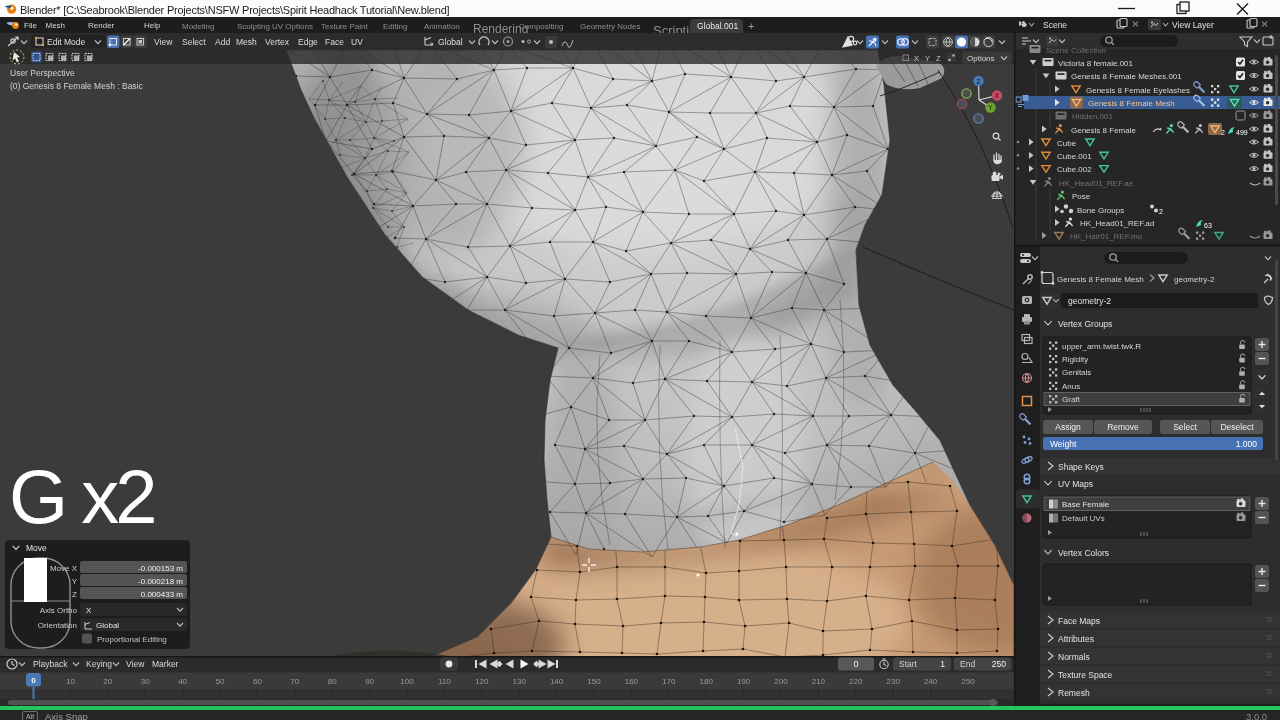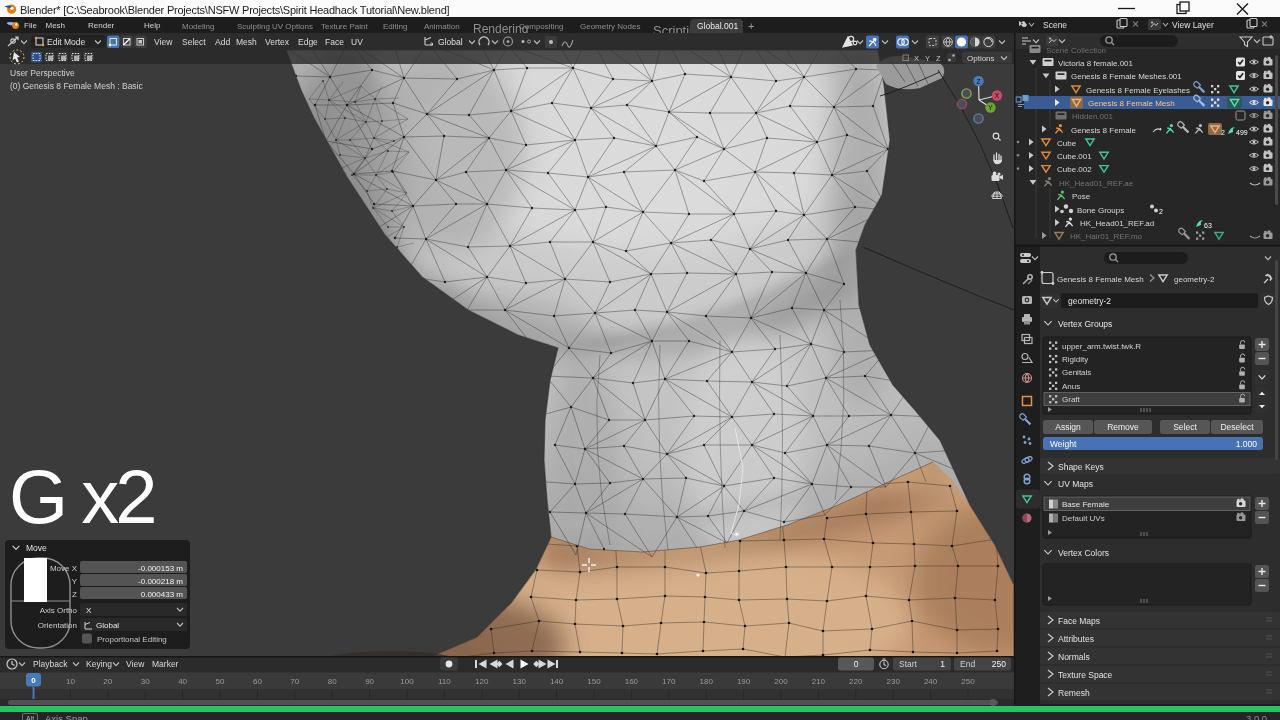--- a/index.html
+++ b/index.html
@@ -1176,16 +1176,16 @@
     <path d="M930.6,689.5 V699" stroke="#282828" stroke-width="1"></path>
     <path d="M968.0,689.5 V699" stroke="#282828" stroke-width="1"></path>
     <rect x="26" y="673" width="15" height="13.5" rx="3" fill="#4a7ab5"></rect>
     <text x="33.5" y="682.5" font-family="Liberation Sans, sans-serif" font-size="8" fill="#ffffff" text-anchor="middle" font-weight="bold">0</text>
     <rect x="32.5" y="686.5" width="2" height="12.5" fill="#4a7ab5"></rect>
     <rect x="0" y="699" width="1014" height="7" fill="#2a2a2a"></rect>
     <rect x="8" y="700" width="990" height="5" rx="2.5" fill="#515151"></rect>
     <circle cx="993" cy="702.5" r="3.4" fill="#5a5a5a"></circle>
   </svg>
 
-<div style="position:absolute;left:0;top:706px;width:1280px;height:14px;background:#252525;border-top:6px solid #22c55e">
+<div style="position:absolute;left:0;top:706px;width:1280px;height:14px;background:#252525;border-top:4px solid #22c55e">
  <span style="position:absolute;left:22px;top:1px;width:16px;height:10px;border:1px solid #6f6f6f;border-radius:2px;font-size:7px;color:#b5b5b5;text-align:center;line-height:10px">Alt</span>
  <span style="position:absolute;left:45px;top:1px;font-size:9.5px;color:#a0a0a0">Axis Snap</span>
  <span style="position:absolute;left:1246px;top:1px;font-size:9.5px;color:#8a8a8a">3.0.0</span>
 </div>
 </body></html>

